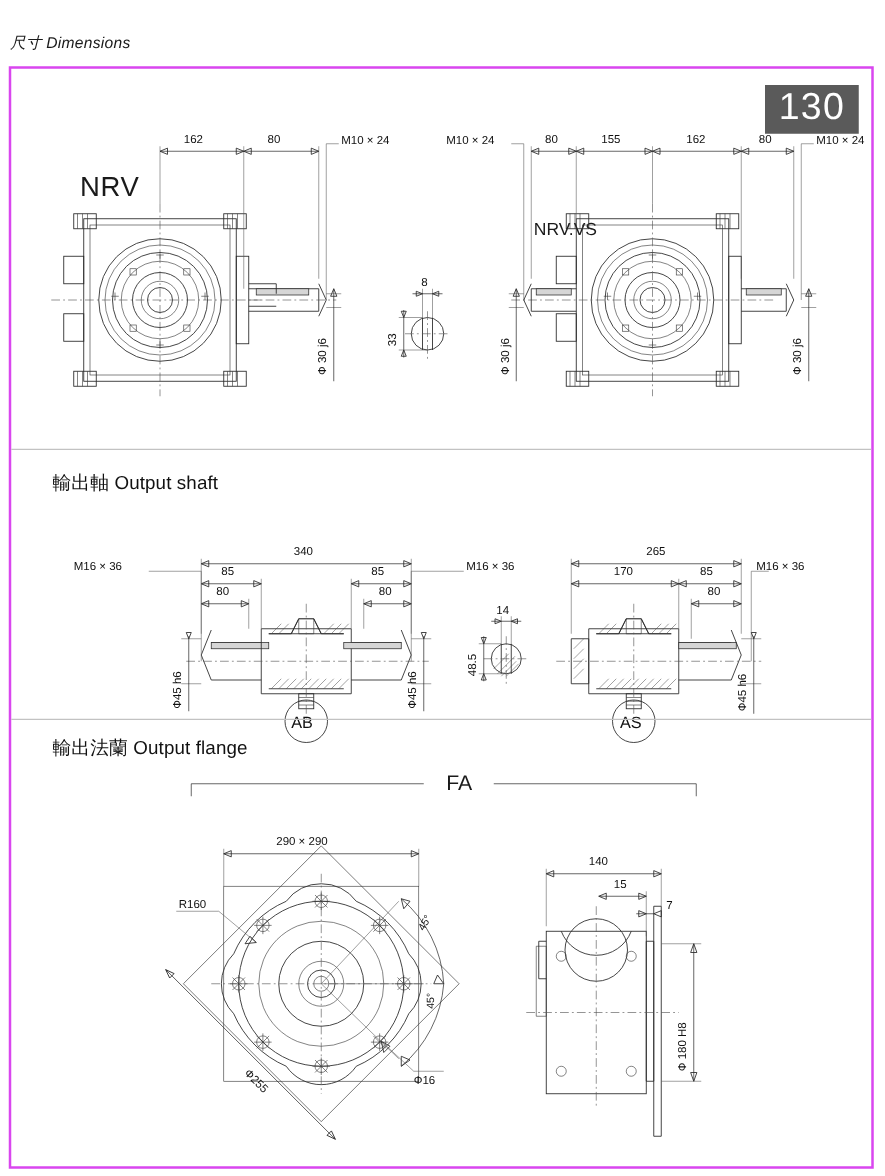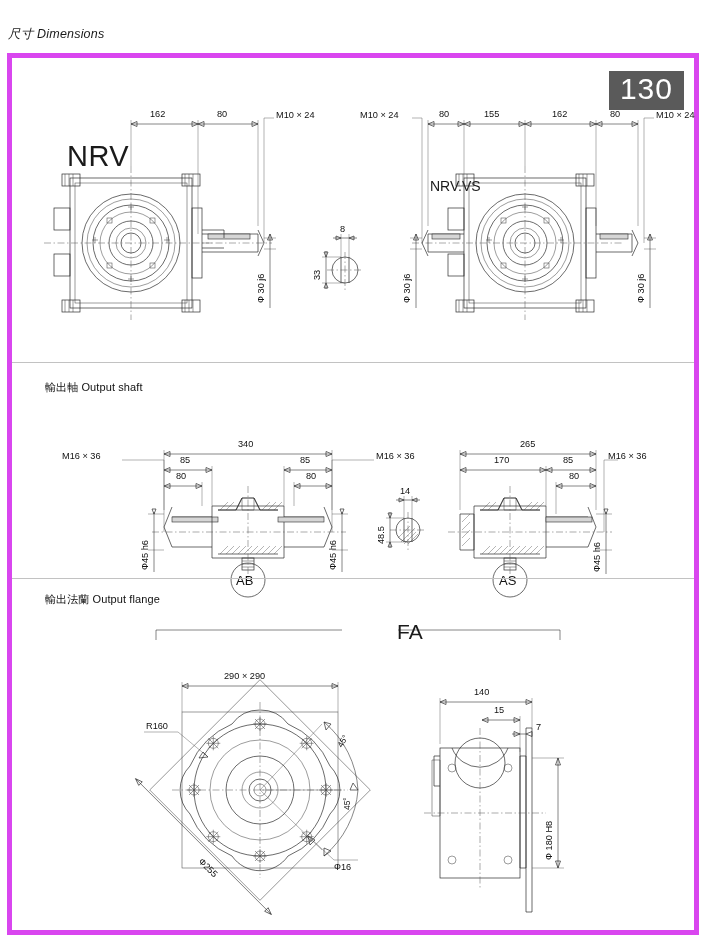--- a/index.html
+++ b/index.html
@@ -6,36 +6,36 @@
   body{
     width:708px;height:941px;position:relative;overflow:hidden;
     font-family:"Liberation Sans","DejaVu Sans",sans-serif;
     color:#1a1a1a;
   }
   .page-title{
     position:absolute;left:8px;top:26px;font-size:12.5px;letter-spacing:.2px;font-style:italic;
   }
   .outer-frame{
     position:absolute;left:7px;top:53px;width:692px;height:882px;
-    border:5px solid #d946ef;box-sizing:border-box;background:#fff;
+    border:2px solid #d946ef;box-sizing:border-box;background:#fff;
   }
   .section-divider{
     position:absolute;left:0;width:100%;height:0;border-top:1px solid #c2c2c2;
   }
   .sec-label{
-    position:absolute;font-size:11px;letter-spacing:.1px;color:#111;text-align:center;
+    position:absolute;font-size:15px;letter-spacing:.1px;color:#111;text-align:center;
   }
   .badge{
     position:absolute;right:10px;top:13px;background:#5a5a5a;color:#fff;
     font-size:30px;line-height:30px;padding:3px 11px 6px 11px;
     letter-spacing:1px;font-weight:400;
   }
-  .nrv-title{position:absolute;left:55px;top:82px;font-size:29px;letter-spacing:.5px;}
+  .nrv-title{position:absolute;left:55px;top:82px;font-size:22px;letter-spacing:.5px;}
   .nrvvs-title{position:absolute;left:418px;top:120px;font-size:14px;}
-  .fa-title{position:absolute;font-size:21px;background:#fff;padding:0 8px;margin-left:37px;}
+  .fa-title{position:absolute;font-size:17px;background:#fff;padding:0 8px;}
   svg{position:absolute;left:0;top:0;overflow:visible;}
   .dtxt{font-family:"Liberation Sans","DejaVu Sans",sans-serif;font-size:9.2px;fill:#111;}
   .dtxt-s{font-family:"Liberation Sans","DejaVu Sans",sans-serif;font-size:8.4px;fill:#111;}
   .dtxt-b{font-family:"Liberation Sans","DejaVu Sans",sans-serif;font-size:13px;fill:#111;}
   .ln{stroke:#2b2b2b;stroke-width:.7;fill:none;}
   .ln-t{stroke:#3a3a3a;stroke-width:.5;fill:none;}
   .ln-d{stroke:#555;stroke-width:.5;fill:none;stroke-dasharray:7 2.5 1.5 2.5;}
   .ln-dim{stroke:#222;stroke-width:.55;fill:none;}
   .ln-ext{stroke:#555;stroke-width:.45;fill:none;}
   .hatch{stroke:#444;stroke-width:.4;fill:none;}

